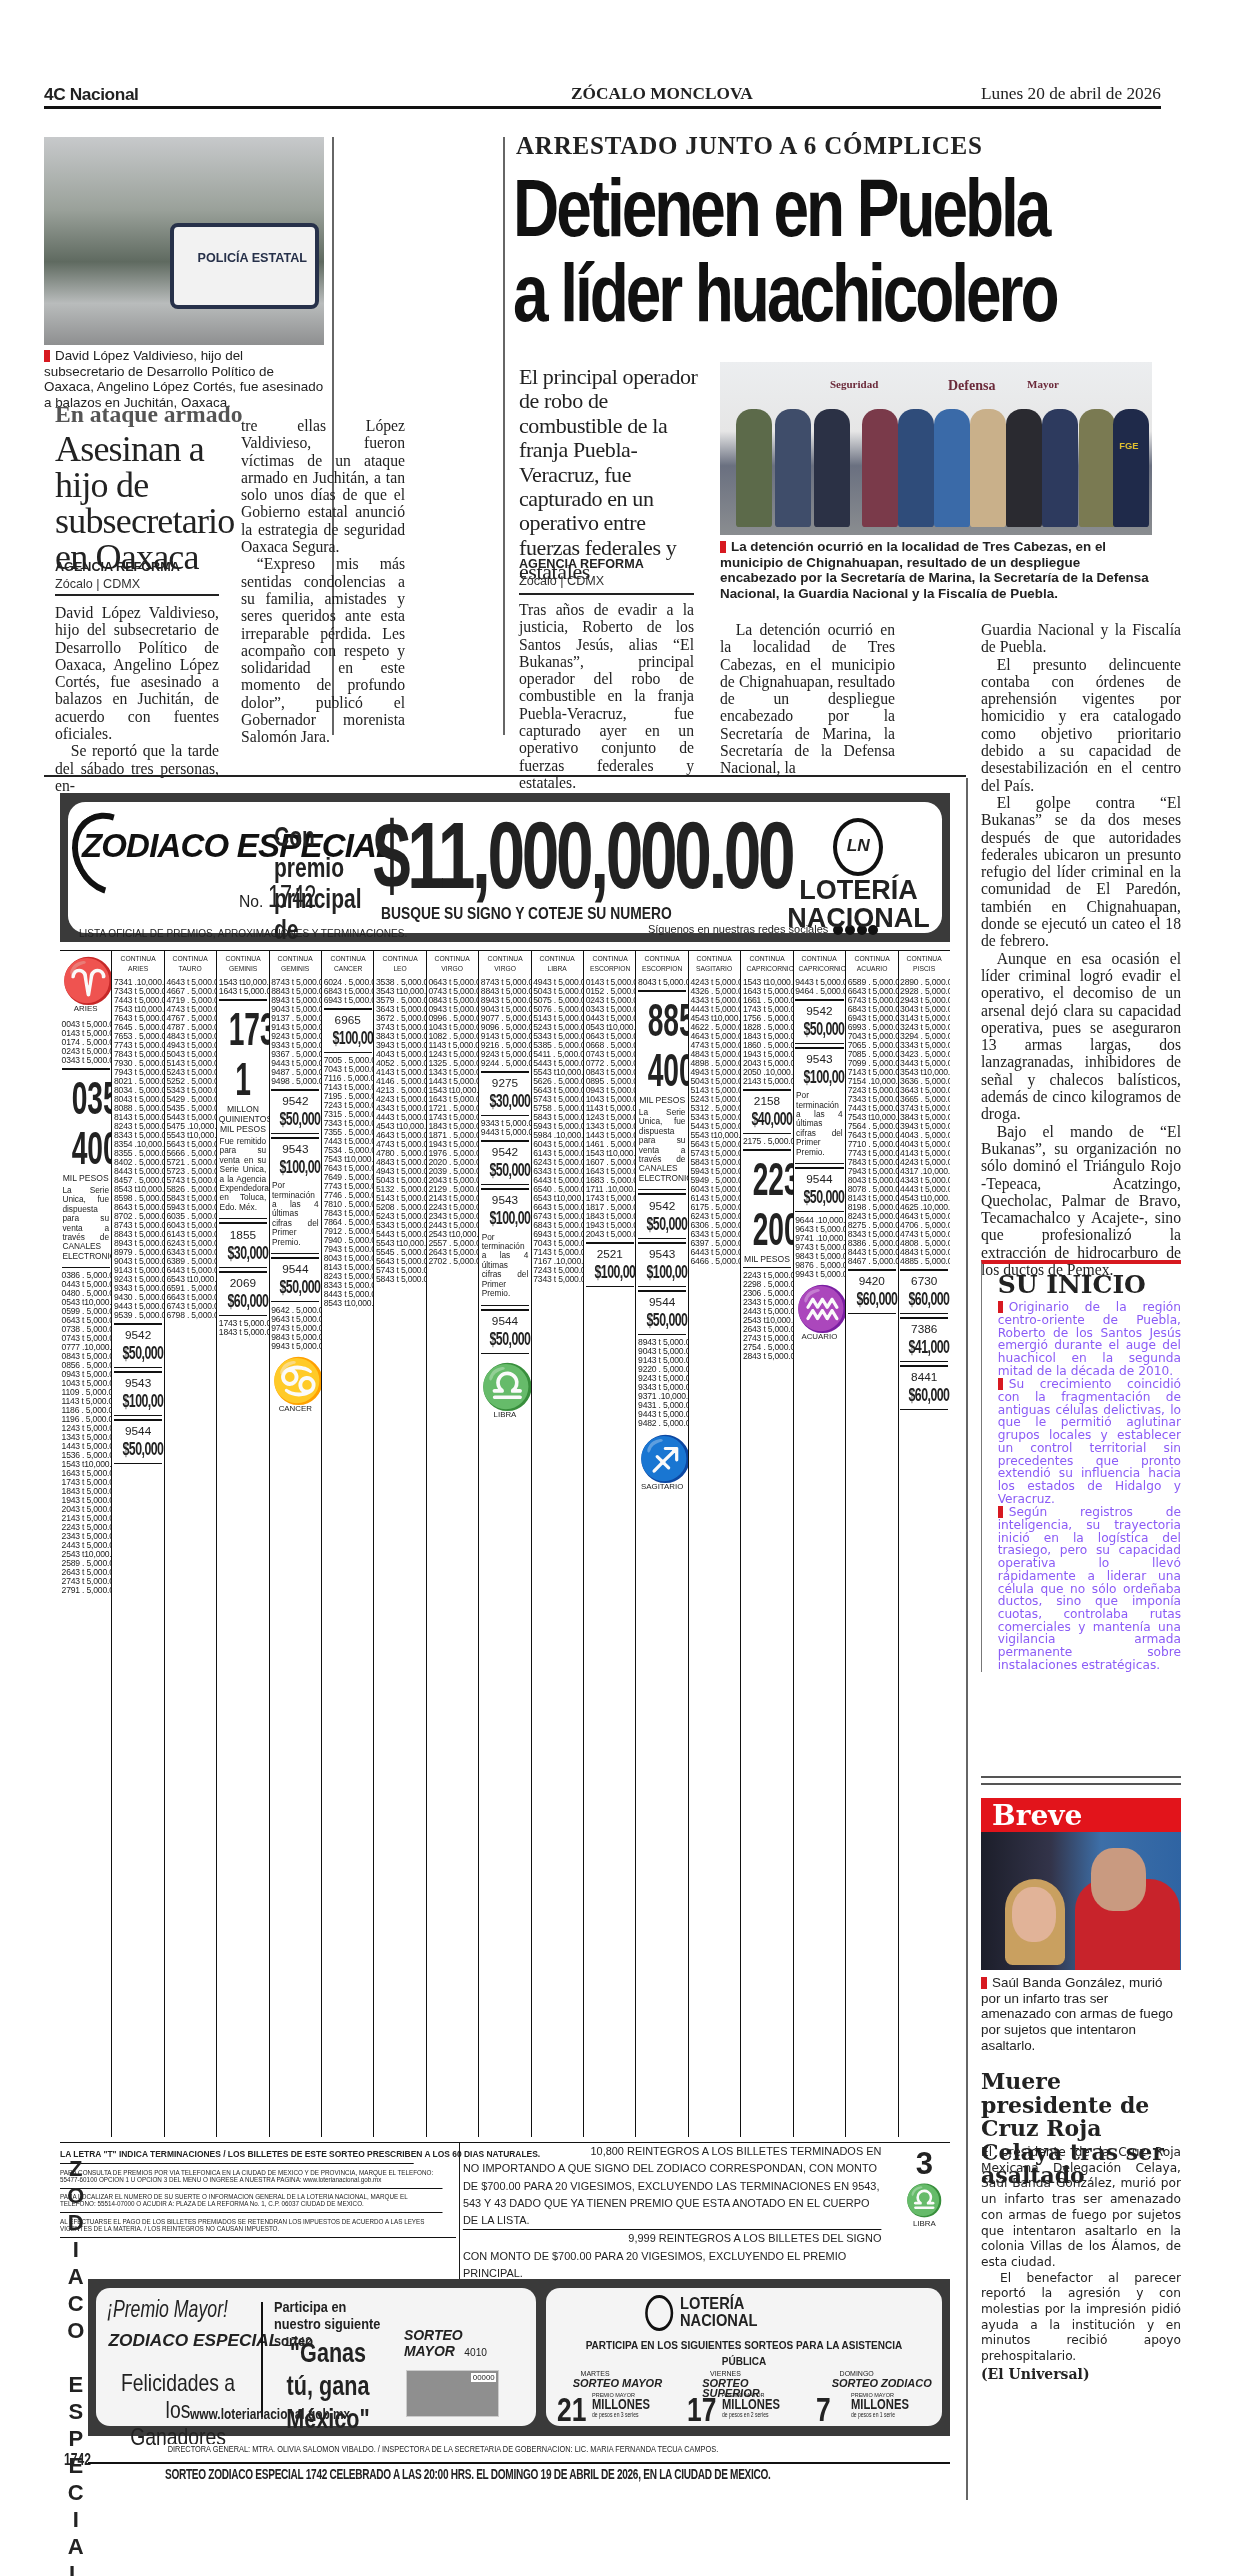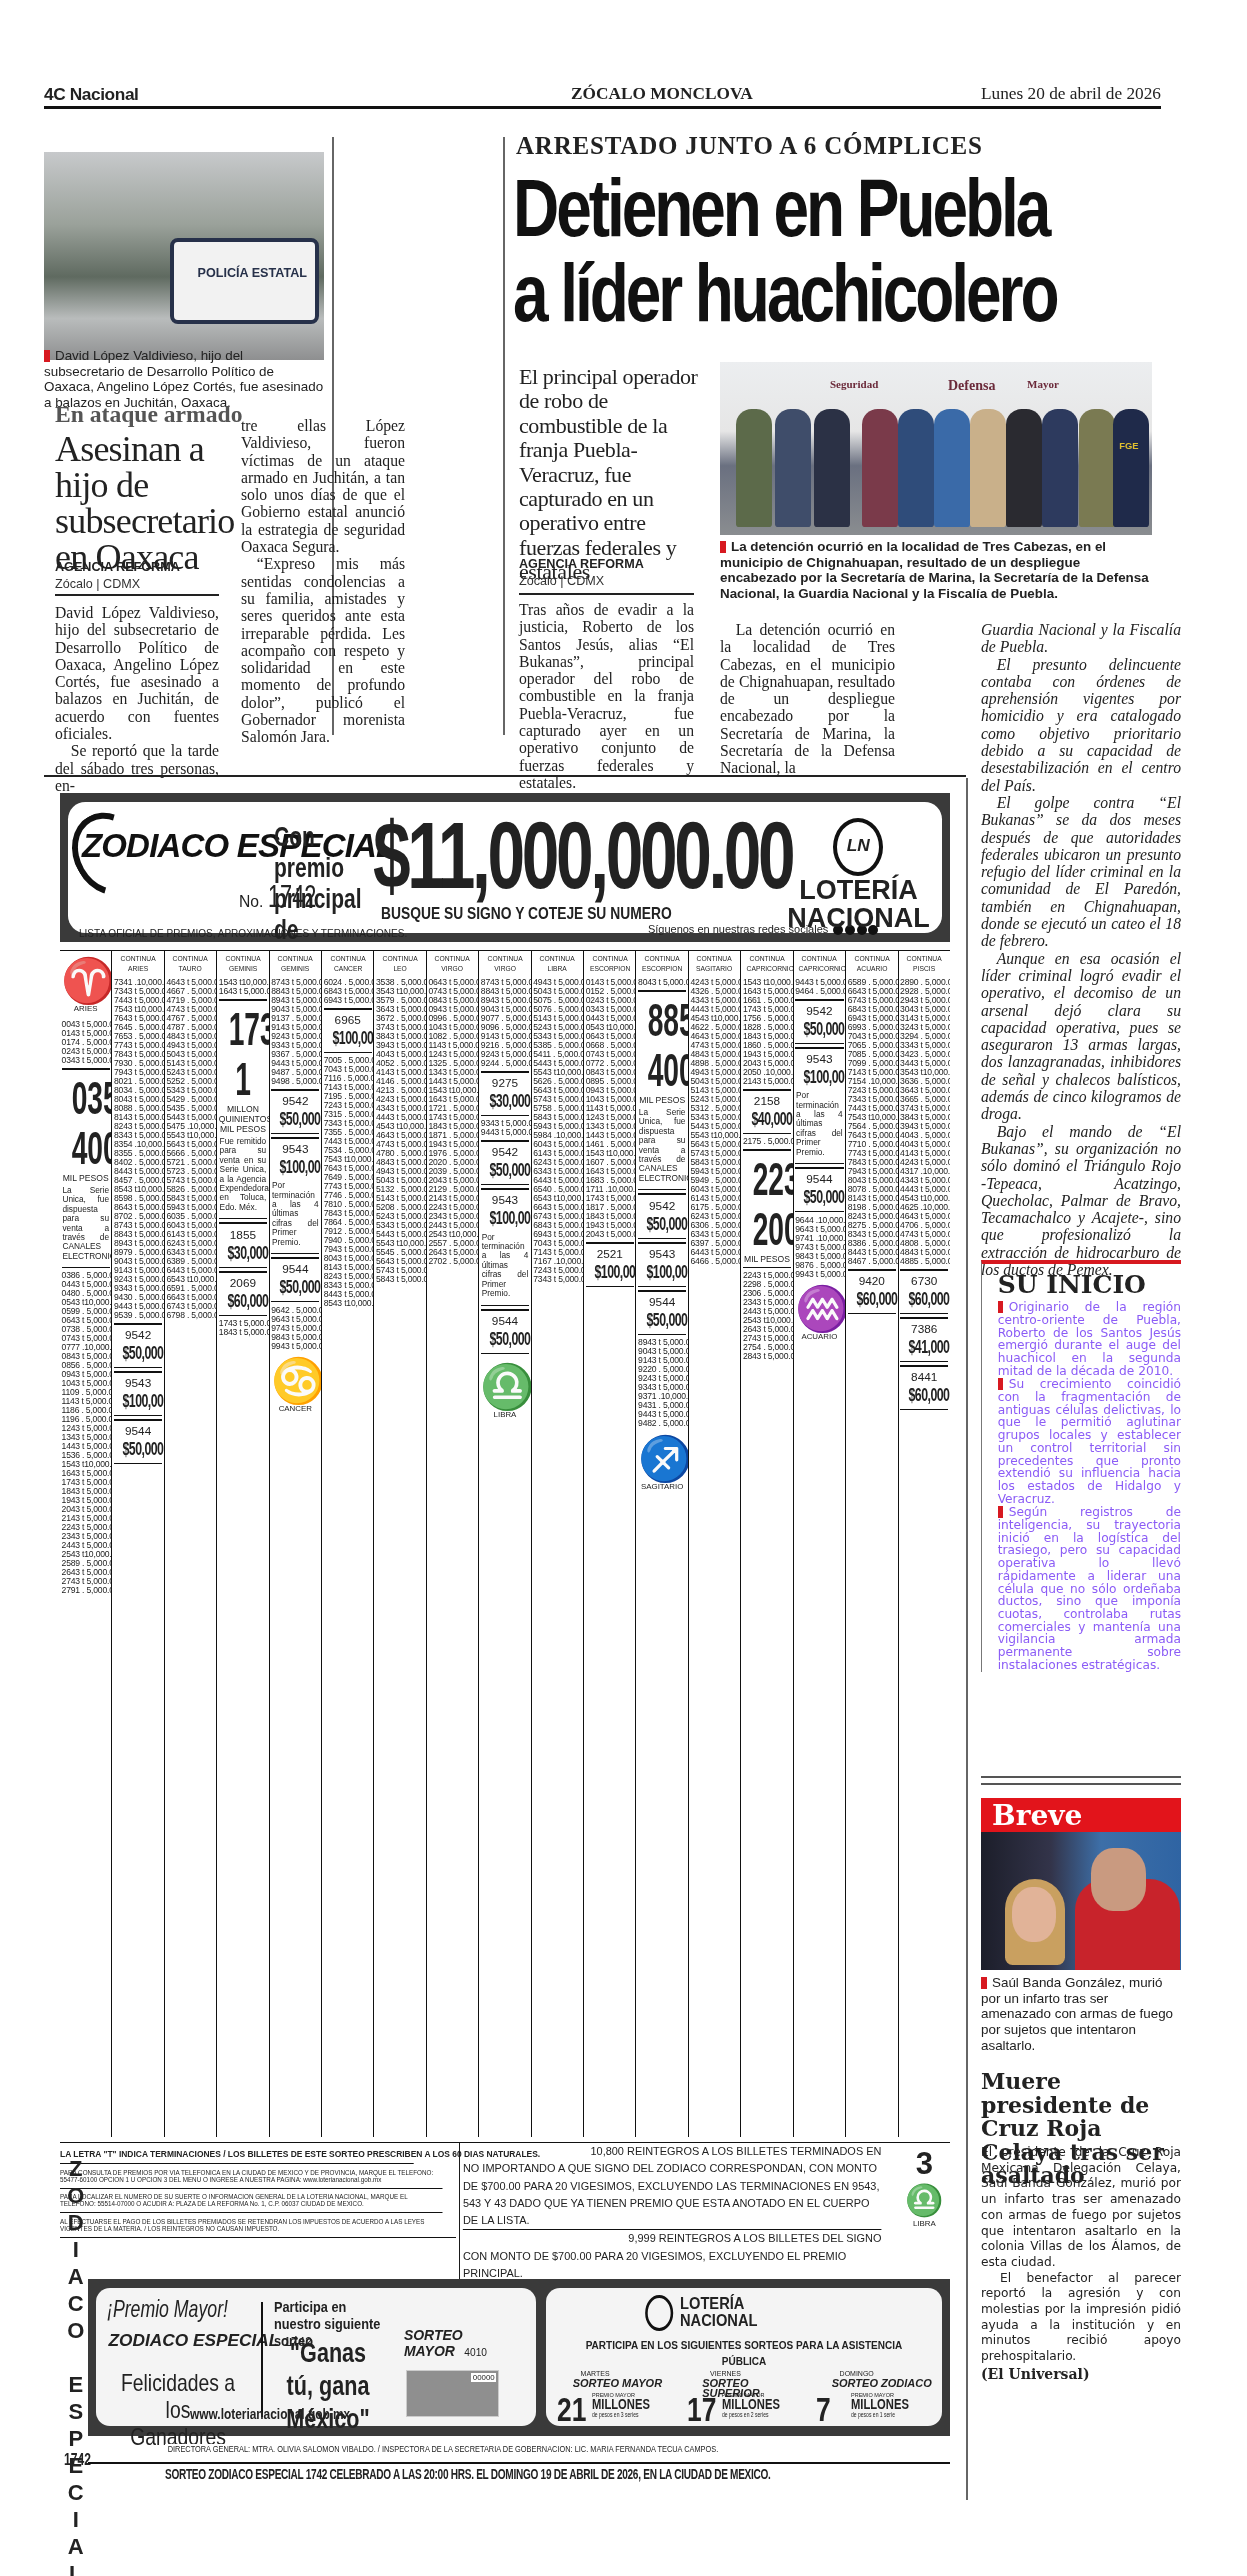--- a/index.html
+++ b/index.html
@@ -4,21 +4,21 @@
 <style>
   * { box-sizing: border-box; margin: 0; padding: 0; }
   body { width: 1248px; height: 2576px; background: #fff; font-family: "DejaVu Serif", serif; color: #222; position: relative; overflow: hidden; }
   .abs { position: absolute; }
   .topbar { left: 44px; top: 79px; width: 1117px; height: 30px; border-bottom: 3.9px solid #111; }
   .topbar .sec { position: absolute; left: 0; top: 4.7px; font: bold 17.3px "Liberation Sans", sans-serif; letter-spacing: -0.4px; }
   .topbar .paper { position: absolute; left: 527px; top: 4.7px; font: bold 17.3px "Liberation Serif", serif; }
   .topbar .date { position: absolute; right: 0; top: 4.7px; font: 17.3px "Liberation Serif", serif; }
 
   .photo { background: linear-gradient(180deg,#c7c9cb 0%,#9aa19a 35%,#5f6a60 60%,#b9bcbc 80%,#8e8f90 100%); }
-  .photo1 { left: 44px; top: 137px; width: 280px; height: 208px; margin-top: 15px; }
+  .photo1 { left: 44px; top: 137px; width: 280px; height: 208px; }
   .photo1 .truck { position:absolute; left:126px; top:86px; width:149px; height:86px; background:#f2f2f2; border-radius:7.9px; border:4.7px solid #27314a; }
   .photo1 .truck span { position:absolute; left:23.6px; top:23.6px; font:bold 12.6px "Liberation Sans",sans-serif; color:#27314a; }
   .caption { font: 13.4px "Liberation Sans", sans-serif; line-height: 15.7px; color:#222; }
   .caption .mark, .bullet { display:inline-block; width:5.5px; height:11.8px; background:#d71920; margin-right:5.5px; vertical-align:-1.6px; }
   .vline { width: 1.6px; background: #666; }
 
   .kicker { font: bold 23.6px "Liberation Serif", serif; color:#555; }
   .h2 { font: 36px "Liberation Serif", serif; line-height: 36px; color:#222; letter-spacing:-0.8px; }
   .agency { font: bold 12.6px "Liberation Sans", sans-serif; }
   .loc { font: 12.6px "Liberation Sans", sans-serif; color:#333; }
@@ -190,21 +190,21 @@
   <div class="person" style="left:393px;background:#1f2a4a;">
       <span style="position:absolute;left:6.3px;top:31px;font:bold 9.4px 'Liberation Sans',sans-serif;color:#e0c030;">FGE</span>
     </div>
 </div>
 <div class="abs caption" style="left:720px;top:539px;width:434px;font-weight:bold;">
   <span class="mark"></span><span>La detención ocurrió en la localidad de Tres Cabezas, en el municipio de Chignahuapan, resultado de un despliegue encabezado por la Secretaría de Marina, la Secretaría de la Defensa Nacional, la Guardia Nacional y la Fiscalía de Puebla.</span>
 </div>
 <div class="abs body" style="left:720px;top:621px;width:175px;">
   <p>La detención ocurrió en la localidad de Tres Cabezas, en el municipio de Chignahuapan, resultado de un despliegue encabezado por la Secretaría de Marina, la Secretaría de la Defensa Nacional, la</p>
 </div>
-<div class="abs body" style="left:981px;top:621px;width:200px;font-style:italic;">
+<div class="abs body" style="left:981px;top:621px;width:200px;">
   <p class="first">Guardia Nacional y la Fiscalía de Puebla.</p>
   <p>El presunto delincuente contaba con órdenes de aprehensión vigentes por homicidio y era catalogado como objetivo prioritario debido a su capacidad de desestabilización en el centro del País.</p>
   <p>El golpe contra “El Bukanas” se da dos meses después de que autoridades federales ubicaron un presunto refugio del líder criminal en la comunidad de El Paredón, también en Chignahuapan, donde se ejecutó un cateo el 18 de febrero.</p>
   <p>Aunque en esa ocasión el líder criminal logró evadir el operativo, el decomiso de un arsenal dejó clara su capacidad operativa, pues se aseguraron 13 armas largas, dos lanzagranadas, inhibidores de señal y chalecos balísticos, además de cinco kilogramos de droga.</p>
   <p>Bajo el mando de “El Bukanas”, su organización no sólo dominó el Triángulo Rojo -Tepeaca, Acatzingo, Quecholac, Palmar de Bravo, Tecamachalco y Acajete-, sino que profesionalizó la extracción de hidrocarburo de los ductos de Pemex.</p>
 </div>
 
 <div class="abs vline" style="left:966px;top:778px;height:1722px;"></div>
 <div class="abs" style="left:44px;top:775px;width:922px;height:2.4px;background:#222;"></div>
 

